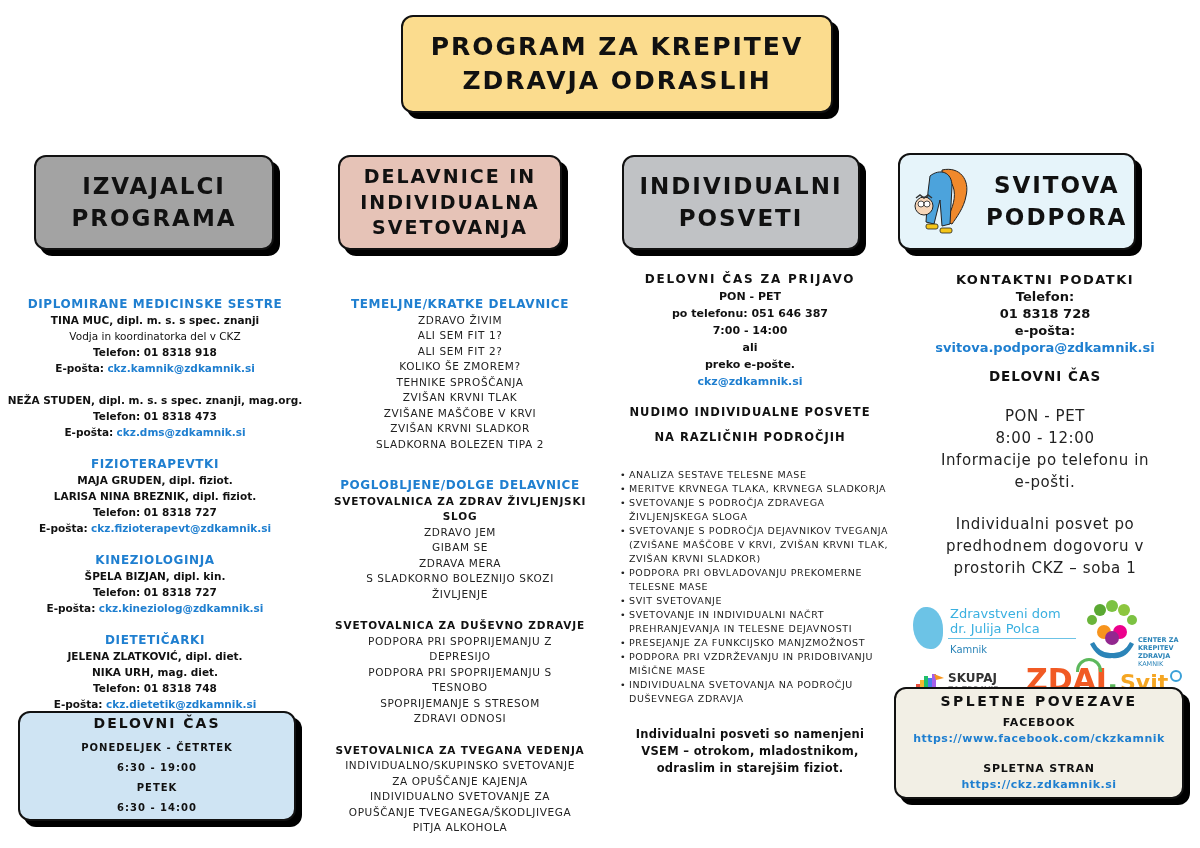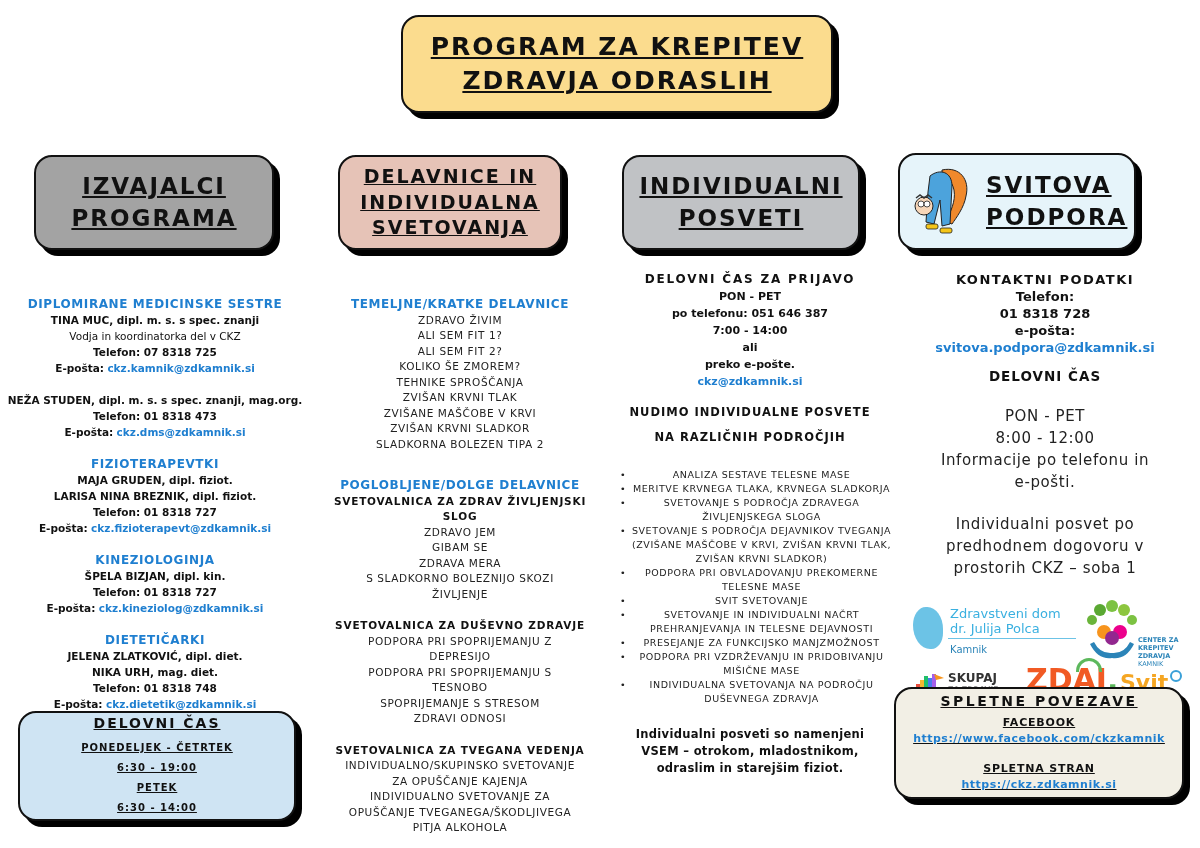--- a/index.html
+++ b/index.html
@@ -2,25 +2,24 @@
 <html><head>
 <meta charset="utf-8">
 <style>
   * { box-sizing: border-box; margin: 0; padding: 0; }
   html, body { width: 1200px; height: 848px; background: #ffffff; overflow: hidden; }
   body { position: relative; font-family: "DejaVu Sans", sans-serif; color: #111; }
 
   .box {
     position: absolute;
     border: 2px solid #111;
-    border-radius: 18px;
+    border-radius: 12px;
     box-shadow: 6px 6px 0 #000;
     display: flex; flex-direction: column; align-items: center; justify-content: center;
-    text-align: left;
-    text-decoration: underline;
+    text-align: center;
   }
   .hdr-text { font-weight: bold; letter-spacing: 2px; color: #111; line-height: 1.35; }
 
   #title-box { left: 401px; top: 15px; width: 432px; height: 98px; background: #fbdc8e; }
   #title-box .hdr-text { font-size: 25px; }
 
   #hdr-izv { left: 34px; top: 155px; width: 240px; height: 95px; background: #a3a3a3; }
   #hdr-del { left: 338px; top: 155px; width: 224px; height: 95px; background: #e6c3b7; }
   #hdr-ind { left: 622px; top: 155px; width: 238px; height: 95px; background: #c0c2c5; }
   #hdr-svit { left: 898px; top: 153px; width: 238px; height: 97px; background: #e6f4fa; flex-direction: row; justify-content: flex-start; }
@@ -42,21 +41,21 @@
   #col-del { left: 312px; top: 297px; width: 296px; font-size: 10.5px; line-height: 15.5px; letter-spacing: 0.6px; }
   #col-del .item { color: #222; }
   #col-del .sub { font-weight: bold; letter-spacing: 0.8px; }
   #col-del .gap { height: 16px; }
 
   #col-ind { left: 606px; top: 271px; width: 288px; font-size: 11px; line-height: 17px; }
   #col-ind .t1 { font-weight: bold; font-size: 12px; letter-spacing: 1.8px; }
   #col-ind .ln { font-weight: bold; }
   #col-ind .nudimo { font-weight: bold; font-size: 11.5px; letter-spacing: 1px; margin-top: 14px; }
   #ind-list { list-style: none; text-align: left; margin: 22px 0 0 14px; font-size: 9.5px; line-height: 14px; letter-spacing: 0.6px; color: #222; }
-  #ind-list li { position: relative; padding-left: 9px; text-align: center; }
+  #ind-list li { position: relative; padding-left: 9px; }
   #ind-list li::before { content: "•"; position: absolute; left: 0; top: 0; }
   #col-ind .foot { font-weight: bold; font-size: 11.5px; line-height: 17px; margin-top: 20px; letter-spacing: 0.3px; }
 
   #col-svit { left: 890px; top: 271px; width: 310px; font-size: 14px; line-height: 17px; }
   #col-svit .t1 { font-weight: bold; font-size: 13px; letter-spacing: 1.5px; }
   #col-svit .ln { font-weight: bold; font-size: 13px; }
   #col-svit .email { font-size: 13px; }
   #col-svit .dc { font-weight: bold; font-size: 13.5px; letter-spacing: 1px; margin-top: 12px; margin-bottom: 20px; }
   #col-svit .plain { font-size: 15px; line-height: 22px; letter-spacing: 0.6px; color: #222; }
   #col-svit .gap { height: 20px; }
@@ -125,21 +124,21 @@
     <div class="hdr-text">SVITOVA</div>
     <div class="hdr-text">PODPORA</div>
   </div>
 </div>
 
 <div class="col" id="col-izv">
   <div class="group">
     <div class="sec-title">DIPLOMIRANE MEDICINSKE SESTRE</div>
     <div class="name">TINA MUC, dipl. m. s. s spec. znanji</div>
     <div>Vodja in koordinatorka del v CKZ</div>
-    <div class="b">Telefon: 07 8318 725</div>
+    <div class="b">Telefon: 01 8318 918</div>
     <div><span class="b">E-pošta:</span> <a class="link b">ckz.kamnik@zdkamnik.si</a></div>
     <div style="height:16px"></div>
     <div class="name">NEŽA STUDEN, dipl. m. s. s spec. znanji, mag.org.</div>
     <div class="b">Telefon: 01 8318 473</div>
     <div><span class="b">E-pošta:</span> <a class="link b">ckz.dms@zdkamnik.si</a></div>
   </div>
   <div class="group">
     <div class="sec-title">FIZIOTERAPEVTKI</div>
     <div class="name">MAJA GRUDEN, dipl. fiziot.</div>
     <div class="name">LARISA NINA BREZNIK, dipl. fiziot.</div>

